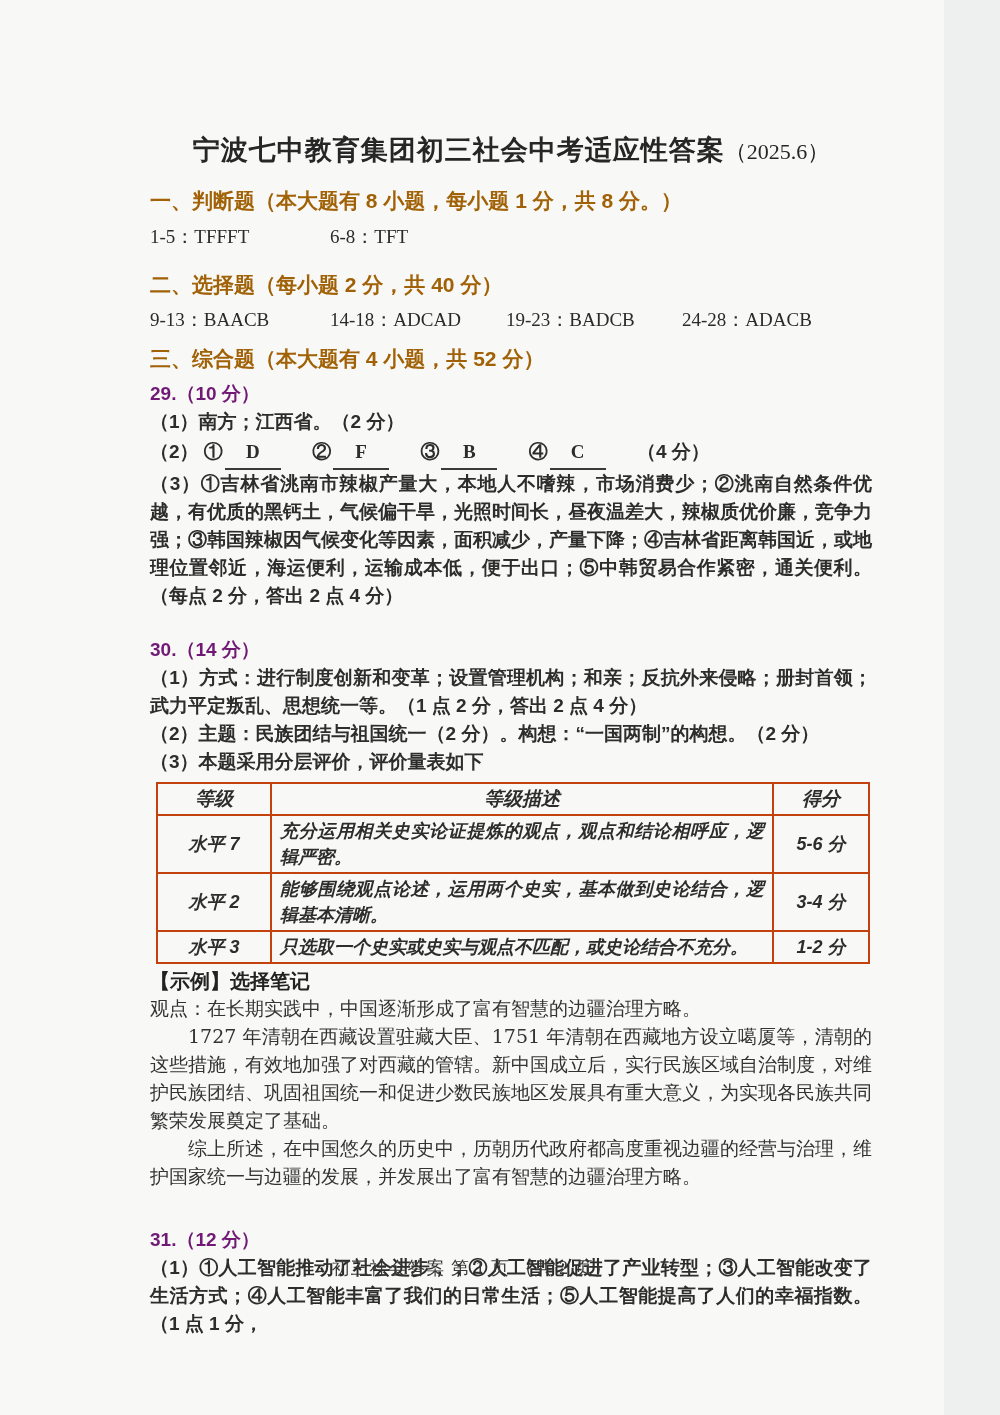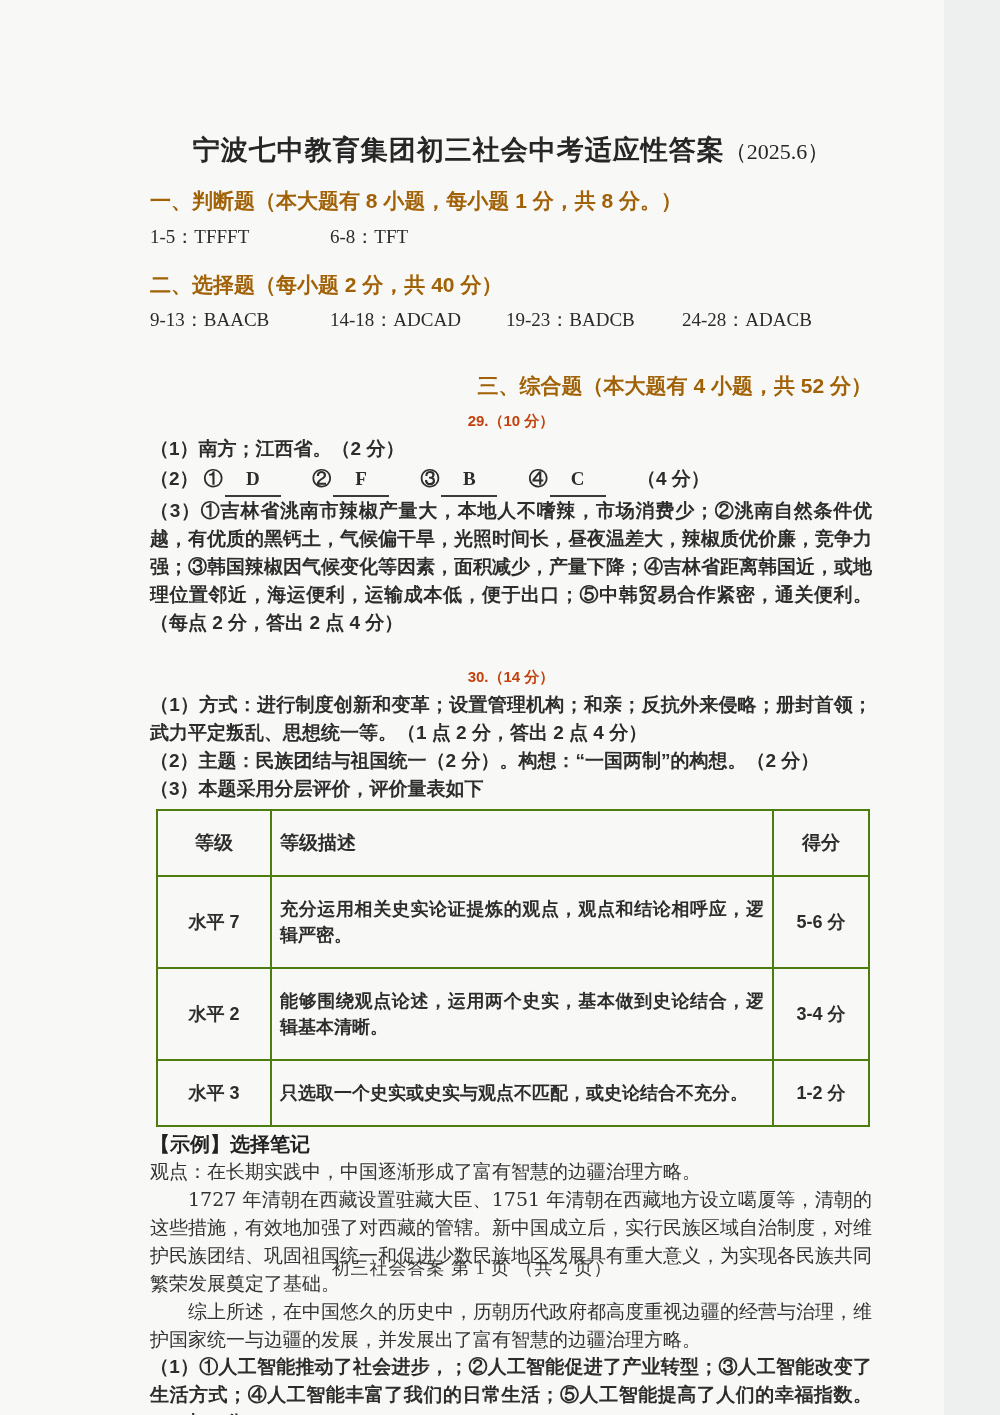--- a/index.html
+++ b/index.html
@@ -40,45 +40,44 @@
   }
   .sec-heading{
     margin:0;
     font-size:21px;
     font-weight:700;
     line-height:30px;
     color:#a16207;
   }
   .h-judge{margin-top:16px;}
   .h-choice{margin-top:19px;}
-  .h-comp{margin-top:37px;text-align:right;}
+  .h-comp{margin-top:10px;}
   .ans-row{
     font-family:"Liberation Serif",serif;
     font-size:19px;
     line-height:29px;
     color:#2b2b2b;
     display:grid;
   }
   .ans-row.judge{margin-top:6px;grid-template-columns:180px auto;}
   .ans-row.choice{margin-top:5px;grid-template-columns:180px 176px 176px auto;}
   .body-line, .body-par{
     margin:0;
     font-size:19px;
     font-weight:600;
     line-height:28px;
     color:#2d2d2d;
   }
   .body-par{text-align:justify;}
   .q-head{
     margin:0;
-    font-size:15px;
+    font-size:19px;
     font-weight:600;
     line-height:28px;
-    color:#c2410c;
-    text-align:center;
+    color:#701a75;
   }
   .q29-head{margin-top:6px;}
   .q30-head{margin-top:26px;}
   .q31-head{margin-top:36px;}
   .blank-line{
     line-height:32px;
   }
   .blank{
     display:inline-block;
     min-width:56px;
@@ -91,23 +90,24 @@
   .rubric-table{
     margin-top:6px;
     margin-left:6px;
     width:714px;
     border-collapse:collapse;
     font-size:18px;
     font-weight:600;
     color:#2d2d2d;
   }
   .rubric-table th,.rubric-table td{
-    border:2px solid #4d7c0f;
-    padding:19px 8px;
+    border:2px solid #c2410c;
+    padding:2px 8px;
     line-height:26px;
+    font-style:italic;
   }
   .rubric-table th{font-weight:700;font-size:19px;}
   .col-level{width:96px;text-align:center;}
   .col-desc{width:auto;text-align:left;}
   .col-score{width:78px;text-align:center;white-space:nowrap;margin-left:14px;}
   td.col-desc{text-align:justify;border-radius:20px;}
   .example-label{
     margin:4px 0 0 0;
     font-family:Liberation Serif, serif;
     font-size:20px;
@@ -174,21 +174,21 @@
 
     <p class="q-head q30-head">30.（14 分）</p>
     <p class="body-par">（1）方式：进行制度创新和变革；设置管理机构；和亲；反抗外来侵略；册封首领；武力平定叛乱、思想统一等。（1 点 2 分，答出 2 点 4 分）</p>
     <p class="body-line">（2）主题：民族团结与祖国统一（2 分）。构想：“一国两制”的构想。（2 分）</p>
     <p class="body-line">（3）本题采用分层评价，评价量表如下</p>
 
     <table class="rubric-table">
       <thead>
         <tr>
           <th class="col-level">等级</th>
-          <th class="col-desc" style="margin-left:36px;">等级描述</th>
+          <th class="col-desc" style="text-align:center;margin-left:36px;">等级描述</th>
           <th class="col-score">得分</th>
         </tr>
       </thead>
       <tbody>
         <tr>
           <td class="col-level">水平 7</td>
           <td class="col-desc">充分运用相关史实论证提炼的观点，观点和结论相呼应，逻辑严密。</td>
           <td class="col-score">5-6 分</td>
         </tr>
         <tr>
@@ -202,18 +202,19 @@
           <td class="col-score">1-2 分</td>
         </tr>
       </tbody>
     </table>
 
     <p class="example-label">【示例】选择笔记</p>
     <p class="kai">观点：在长期实践中，中国逐渐形成了富有智慧的边疆治理方略。</p>
     <p class="kai indent">1727 年清朝在西藏设置驻藏大臣、1751 年清朝在西藏地方设立噶厦等，清朝的这些措施，有效地加强了对西藏的管辖。新中国成立后，实行民族区域自治制度，对维护民族团结、巩固祖国统一和促进少数民族地区发展具有重大意义，为实现各民族共同繁荣发展奠定了基础。</p>
     <p class="kai indent">综上所述，在中国悠久的历史中，历朝历代政府都高度重视边疆的经营与治理，维护国家统一与边疆的发展，并发展出了富有智慧的边疆治理方略。</p>
 
+    <p class="q-head q31-head">31.（12 分）</p>
     <p class="body-par">（1）①人工智能推动了社会进步，；②人工智能促进了产业转型；③人工智能改变了生活方式；④人工智能丰富了我们的日常生活；⑤人工智能提高了人们的幸福指数。（1 点 1 分，</p>
 
   </div>
 
   <div class="footer">初三社会答案 第 1 页 （共 2 页）</div>
 </div>
 
 </body></html>

